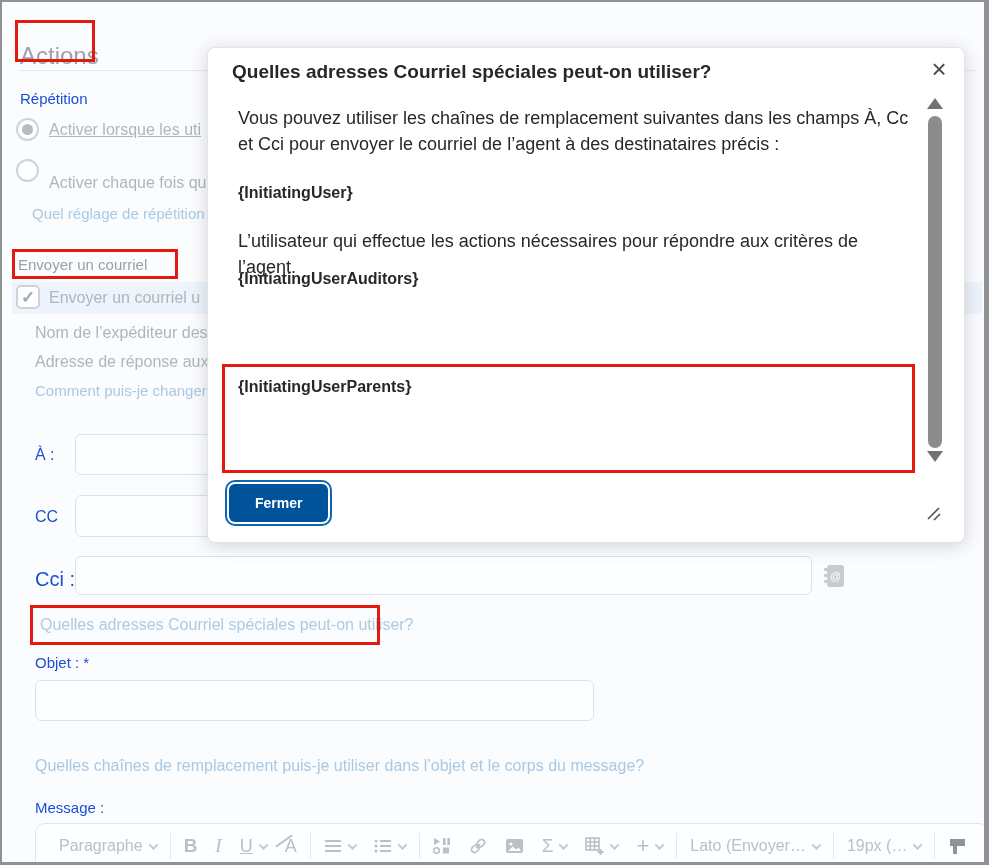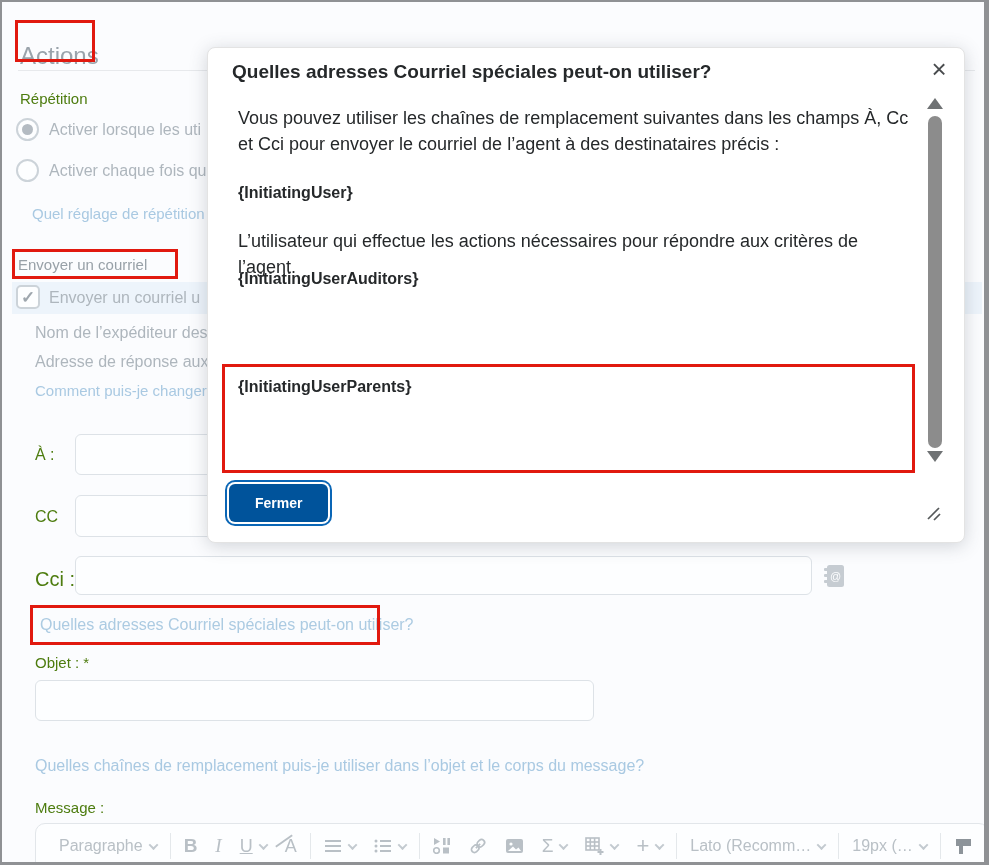--- a/index.html
+++ b/index.html
@@ -5,21 +5,21 @@
   * { margin:0; padding:0; box-sizing:border-box; }
   body { width:989px; height:865px; font-family:"Liberation Sans", sans-serif; }
   .screen {
     position:relative; width:989px; height:865px; overflow:hidden;
     background:#fbfcfe;
     border:solid #8f9194; border-width:2px 5px 3px 2px;
   }
   
   .pg-title { position:absolute; left:18px; top:40px; font-size:24px; color:#9aa3ab; }
   .pg-divider { position:absolute; left:16px; top:68px; width:957px; height:1px; background:#e7e9ec; }
-  .pg-label { position:absolute; font-size:15px; color:#4d7c0f; }
+  .pg-label { position:absolute; font-size:15px; color:#1d4ed8; }
   .pg-text  { position:absolute; font-size:16px; color:#aeb6bd; white-space:nowrap; }
   .pg-link  { position:absolute; font-size:15px; color:#a9c9e2; white-space:nowrap; cursor:pointer; }
   .radio { position:absolute; width:23px; height:23px; border:2px solid #ccd3d9; border-radius:50%; background:#fdfeff; }
   .radio .dot { position:absolute; left:4px; top:4px; width:11px; height:11px; border-radius:50%; background:#b4bbc2; }
   .row-hl { position:absolute; left:10px; top:280px; width:970px; height:32px; background:#edf4fb; }
   .checkbox { position:absolute; left:14px; top:283px; width:24px; height:24px; border:2px solid #ccd3d9; border-radius:5px; background:#fdfeff;
               color:#9fa7ae; font-size:17px; font-weight:bold; text-align:center; line-height:21px; }
   .fld { position:absolute; border:1px solid #dde2e7; border-radius:6px; background:#fdfeff; outline:none; font-size:15px; color:#6b7278; padding:0 10px; }
   .addrbook { position:absolute; left:821px; top:561px; }
   
@@ -68,24 +68,24 @@
 <div class="screen">
 
   <div class="pg-title">Actions</div>
   <div class="pg-divider"></div>
 
   <div class="pg-label" style="left:18px; top:88px;">Répétition</div>
 
   <div class="radio" style="left:14px; top:116px;">
       <span class="dot"></span>
     </div>
-  <div class="pg-text" style="left:47px; top:119px;">Activer lorsque les uti</div>
+  <div class="pg-text" style="left:47px; top:119px;text-decoration:underline;">Activer lorsque les uti</div>
 
   <div class="radio" style="left:14px; top:157px;"></div>
-  <div class="pg-text" style="left:47px; top:160px;text-align:center;">Activer chaque fois qu</div>
+  <div class="pg-text" style="left:47px; top:172px;text-align:center;">Activer chaque fois qu</div>
 
   <div class="pg-link" style="left:30px; top:203px;">Quel réglage de répétition d</div>
 
   <div class="pg-label" style="left:16px; top:254px; color:#98a1a8;">Envoyer un courriel</div>
 
   <div class="row-hl"></div>
   <div class="checkbox">✓</div>
   <div class="pg-text" style="left:47px; top:287px;">Envoyer un courriel u</div>
 
   <div class="pg-text" style="left:33px; top:322px;">Nom de l’expéditeur des</div>
@@ -209,21 +209,21 @@
             </g>
         </svg>
           <span class="chev"></span>
       </button>
       <button class="tbtn">
         <span style="font-size:22px; font-weight:300;">+</span>
           <span class="chev"></span>
       </button>
       <div class="tsep"></div>
       <button class="tbtn">
-        <span>Lato (Recomm…</span>
+        <span>Lato (Envoyer…</span>
           <span class="chev"></span>
       </button>
       <div class="tsep"></div>
       <button class="tbtn">
         <span>19px (…</span>
           <span class="chev"></span>
       </button>
       <div class="tsep"></div>
       <button class="tbtn">
         <svg class="ticon" width="20" height="20" viewBox="0 0 20 20">

